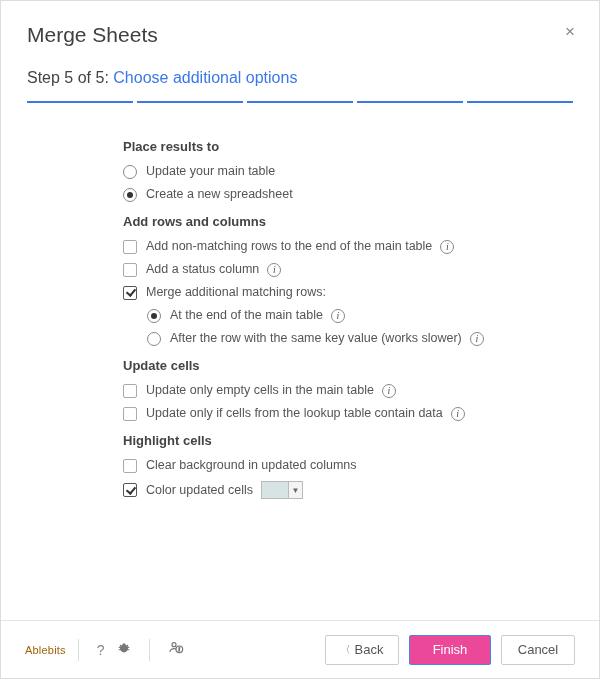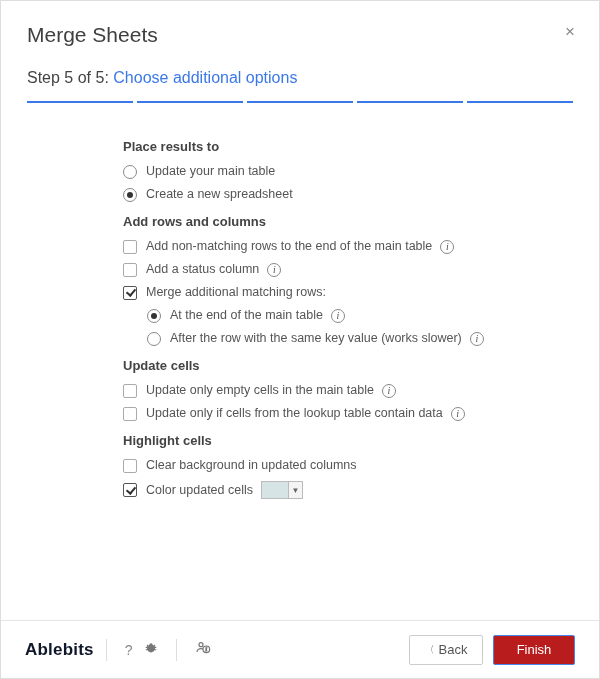--- a/index.html
+++ b/index.html
@@ -48,31 +48,31 @@
     width:42px; height:18px; border:1px solid #bbb; margin-left:8px;
     display:flex; align-items:stretch; cursor:pointer;
   }
   .swatch { flex:1; background:#d6e4e5; }
   .dd { width:14px; display:flex; align-items:center; justify-content:center; border-left:1px solid #bbb; background:#f4f4f4; color:#666; font-size:8px; }
   .footer {
     position:absolute; left:0; right:0; bottom:0;
     border-top:1px solid #e5e5e5; height:58px; padding:0 24px;
     display:flex; align-items:center;
   }
-  .brand { font-weight:700; color:#0f172a; font-size:17px; letter-spacing:0.2px; }
+  .brand { font-weight:400; color:#a16207; font-size:11px; letter-spacing:0.2px; }
   .fsep { width:1px; height:22px; background:#ddd; margin:0 12px; }
   .ficon { color:#888; font-size:14px; margin:0 6px; cursor:pointer; }
   .spacer { flex:1; }
   .btn {
     height:30px; min-width:74px; padding:0 14px; margin-left:10px;
     border:1px solid #ccc; background:#fff; color:#555; font-size:13px;
     display:inline-flex; align-items:center; justify-content:center;
     cursor:pointer; border-radius:2px;
   }
-  .btn.primary { background:#b91c1c; border-color:#4a86e8; color:#fff; min-width:82px; }
+  .btn.primary { background:#ec4899; border-color:#4a86e8; color:#fff; min-width:82px; }
   .chev { font-size:10px; margin-right:4px; }
 </style>
 </head>
 <body>
 
 <div class="header">
   <span class="title">Merge Sheets</span>
   <span class="close">×</span>
 </div>
 
@@ -168,13 +168,14 @@
         <circle cx="17" cy="14" r="5" fill="#fff"></circle>
         <text x="17" y="17" font-size="8" text-anchor="middle" fill="#777" font-family="Georgia" font-style="italic">i</text>
       </svg>
   </span>
   <span class="spacer"></span>
   <span class="btn">
       <span class="chev">〈</span>
       <span>Back</span>
     </span>
   <span class="btn primary">Finish</span>
+  <span class="btn">Cancel</span>
 </div>
 
 </body></html>

